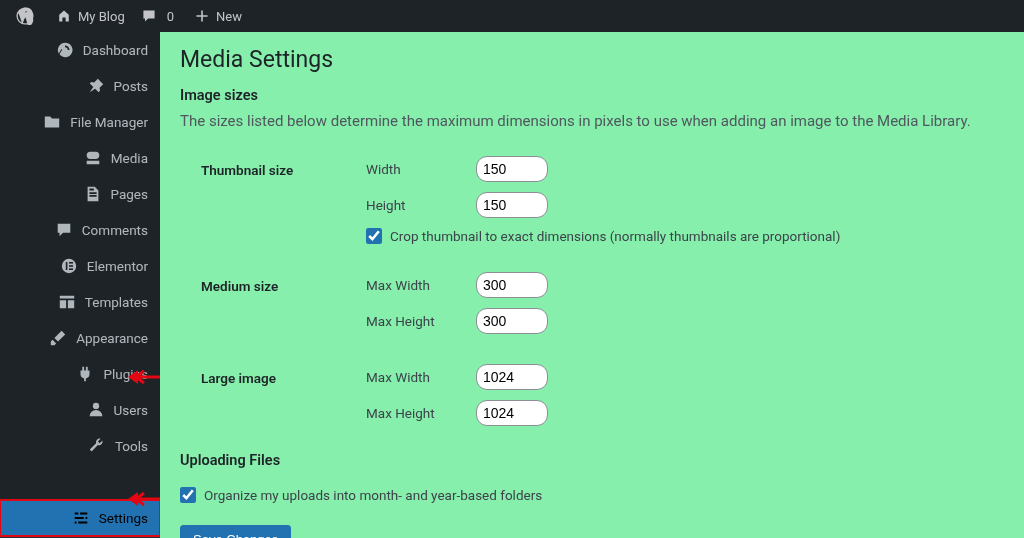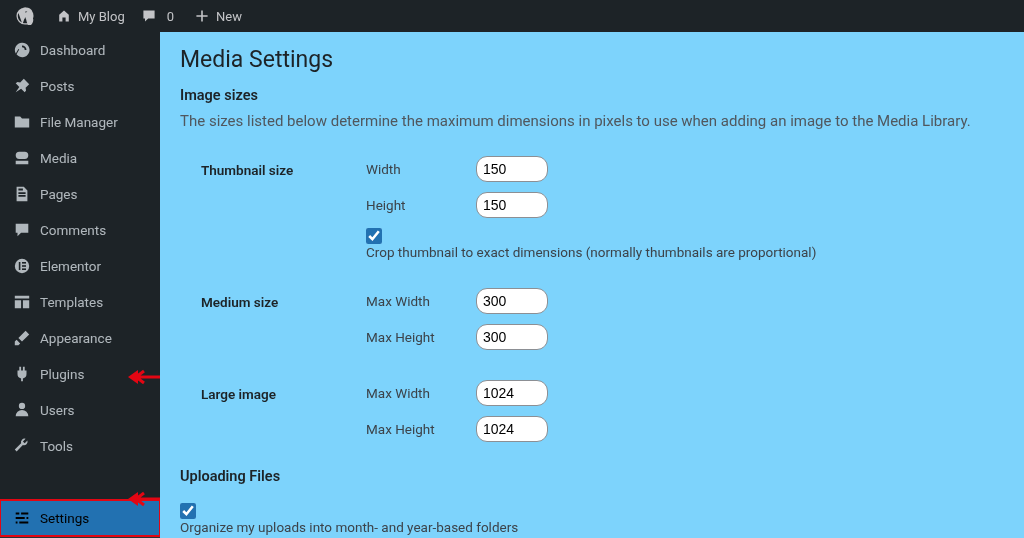--- a/index.html
+++ b/index.html
@@ -5,42 +5,42 @@
 * { box-sizing: border-box; margin: 0; padding: 0; }
 body { font-family: -apple-system, BlinkMacSystemFont, "Segoe UI", Roboto, sans-serif; font-size: 13px; color: #3c434a; background: #f0f0f1; width: 1024px; height: 538px; overflow: hidden; }
 
 .adminbar { height: 32px; background: #1d2327; color: #c3c4c7; display: flex; align-items: center; padding: 0 8px; font-size: 13px; }
 .adminbar-item { display: flex; align-items: center; height: 32px; padding: 0 8px; cursor: pointer; color: #c3c4c7; }
 .adminbar .icon { margin-right: 6px; font-size: 16px; display: inline-flex; align-items: center; }
 .adminbar .count { padding: 0 4px; }
 
 .wrap { display: flex; height: calc(538px - 32px); }
 .sidebar { width: 160px; background: #1d2327; color: #fff; display: flex; flex-direction: column; overflow-y: auto; }
-.menu-item { display: flex; align-items: center; padding: 8px 12px; color: rgba(240,246,252,.7); cursor: pointer; font-size: 13.5px; }
+.menu-item { display: flex; align-items: center; padding: 8px 12px; color: rgba(240,246,252,.7); cursor: pointer; font-size: 13.5px; justify-content: flex-end; }
 .menu-item .mi-icon { width: 20px; height: 20px; margin-right: 8px; display: inline-flex; align-items: center; justify-content: center; }
 .menu-sep { height: 5px; }
 .menu-item.current { background: #2271b1; color: #000000; margin-top: 36px; }
 .submenu { background: #2c3338; padding: 6px 0; }
 .submenu-item { padding: 6px 12px; color: rgba(240,246,252,.7); cursor: pointer; font-size: 13px; }
 .redbox { outline: 2px solid #e30613; outline-offset: -1px; position: relative; }
 .red-arrow { position: absolute; color: #e30613; font-size: 20px; pointer-events: none; }
 
-.content { flex: 1; background: #7dd3fc; padding: 10px 20px 20px; overflow-y: auto; }
+.content { flex: 1; background: #86efac; padding: 10px 20px 20px; overflow-y: auto; }
 h1.page-title { font-size: 23px; font-weight: 400; margin: 4px 0 14px; color: #1d2327; }
 h2.section { font-size: 14.5px; font-weight: 600; margin: 10px 0 8px; color: #1d2327; }
 p.desc { font-size: 15px; color: #50575e; margin-bottom: 16px; }
 
 .form-table { width: 100%; margin-left: 21px; }
 .form-row { display: flex; align-items: flex-start; padding: 10px 0; }
 .form-row .th { width: 165px; font-weight: 600; font-size: 13.5px; color: #1d2327; padding-top: 6px; }
 .form-row .td { flex: 1; }
 .field-line { display: flex; align-items: center; margin-bottom: 10px; }
 .field-line label { width: 110px; font-size: 13.5px; color: #3c434a; }
 .num-input { width: 72px; padding: 4px 6px; border: 1px solid #8c8f94; border-radius: 11px; font-size: 14px; background: #fff; }
-.check-line { display: flex; align-items: flex-start; margin: 4px 0 8px; font-size: 13.5px; color: #3c434a; flex-direction: column; }
+.check-line { display: flex; align-items: flex-end; margin: 4px 0 8px; font-size: 13.5px; color: #3c434a; }
 .check-line input[type=checkbox] { width: 16px; height: 16px; margin-right: 8px; accent-color: #2271b1; }
 
 .btn-primary { background: #2271b1; color: #fff; border: 1px solid #2271b1; padding: 6px 12px; border-radius: 3px; font-size: 13px; cursor: pointer; }
 
 svg { fill: currentColor; }
 </style>
 </head>
 <body>
 
 <div class="adminbar">

